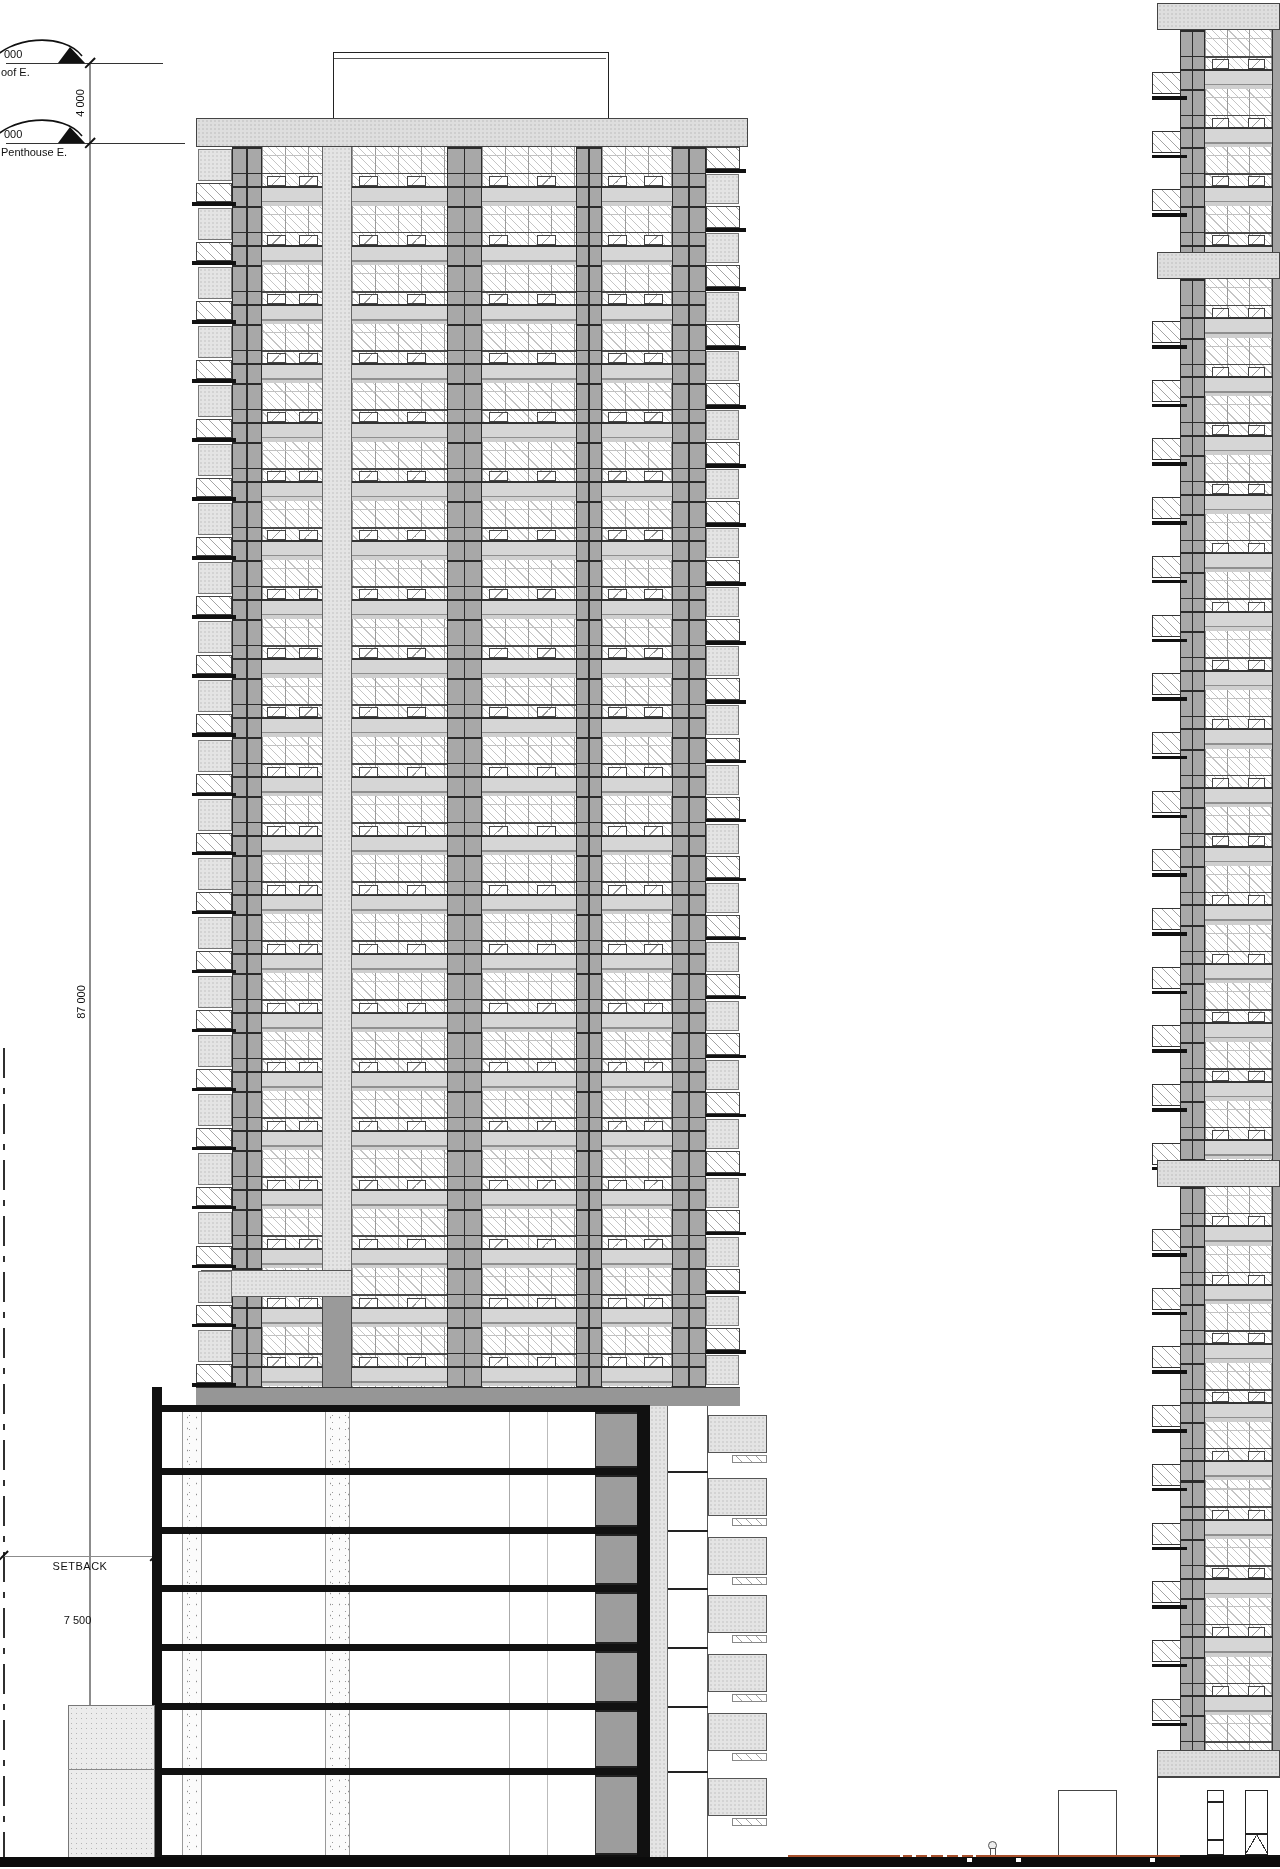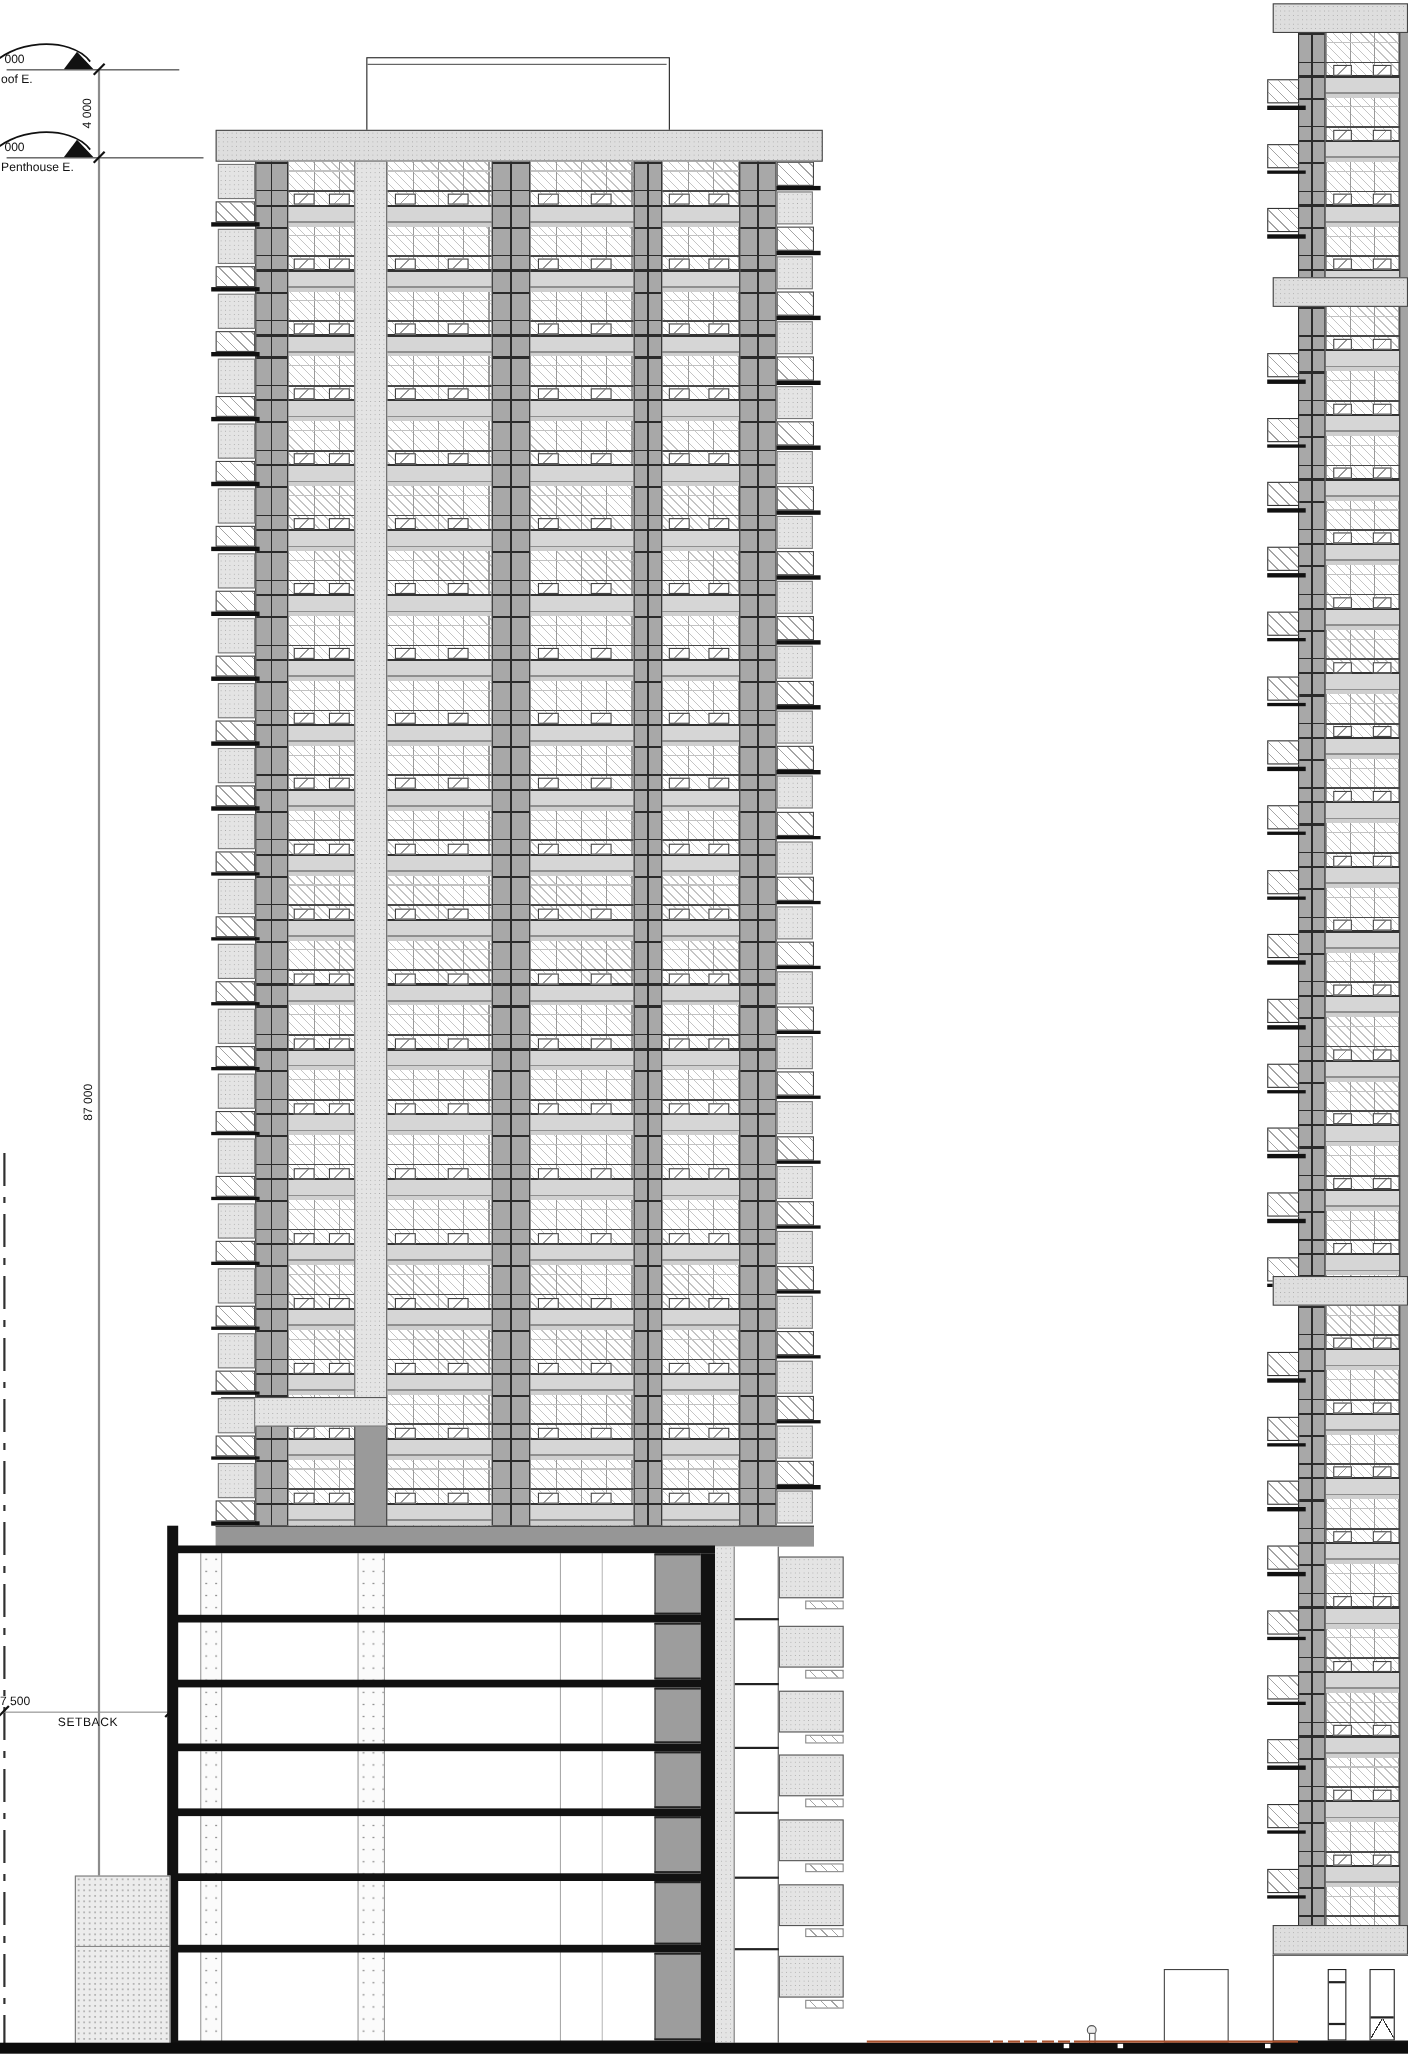--- a/index.html
+++ b/index.html
@@ -79,21 +79,21 @@
   <div class="tick" style="left:83px;top:1856px;"></div>
   <div class="abs lbl rot" style="left:60px;top:97px;width:40px;text-align:center;">4 000</div>
   <div class="abs lbl rot" style="left:57px;top:996px;width:48px;text-align:center;">87 000</div>
 
   <div class="abs" style="left:3px;top:1048px;width:1.6px;height:821px;
               background:repeating-linear-gradient(180deg,#2f2f2f 0 30px, transparent 30px 40px, #2f2f2f 40px 46px, transparent 46px 56px);"></div>
 
   <div class="dimline-h" style="left:3px;top:1556px;width:152px;"></div>
   <div class="tick" style="left:-4px;top:1555px;"></div>
   <div class="tick" style="left:148px;top:1555px;"></div>
-  <div class="abs lbl" style="left:0px;top:1541px;width:155px;">7 500</div>
+  <div class="abs lbl" style="left:0px;top:1614px;width:155px;text-align:center;">7 500</div>
   <div class="abs lbl" style="left:0px;top:1560px;width:160px;text-align:center;letter-spacing:.5px;">SETBACK</div>
 
   <div class="abs" style="left:0;top:0;width:0;height:0;">
 
     <div class="abs" style="left:333px;top:52px;width:274px;height:66px;background:#fff;border:1.3px solid #222;"></div>
     <div class="abs" style="left:334px;top:58px;width:272px;height:1px;background:#555;"></div>
 
     <div class="abs stipple" style="left:196px;top:118px;width:552px;height:29px;background-color:#dedede;border:1px solid #444;box-sizing:border-box;"></div>
     <div id="towerFacade" class="abs" style="left:0;top:0;">
         <div class="abs bay" style="left: 262px; top: 147px; width: 60px; height: 1240px; box-sizing: border-box;"></div>

